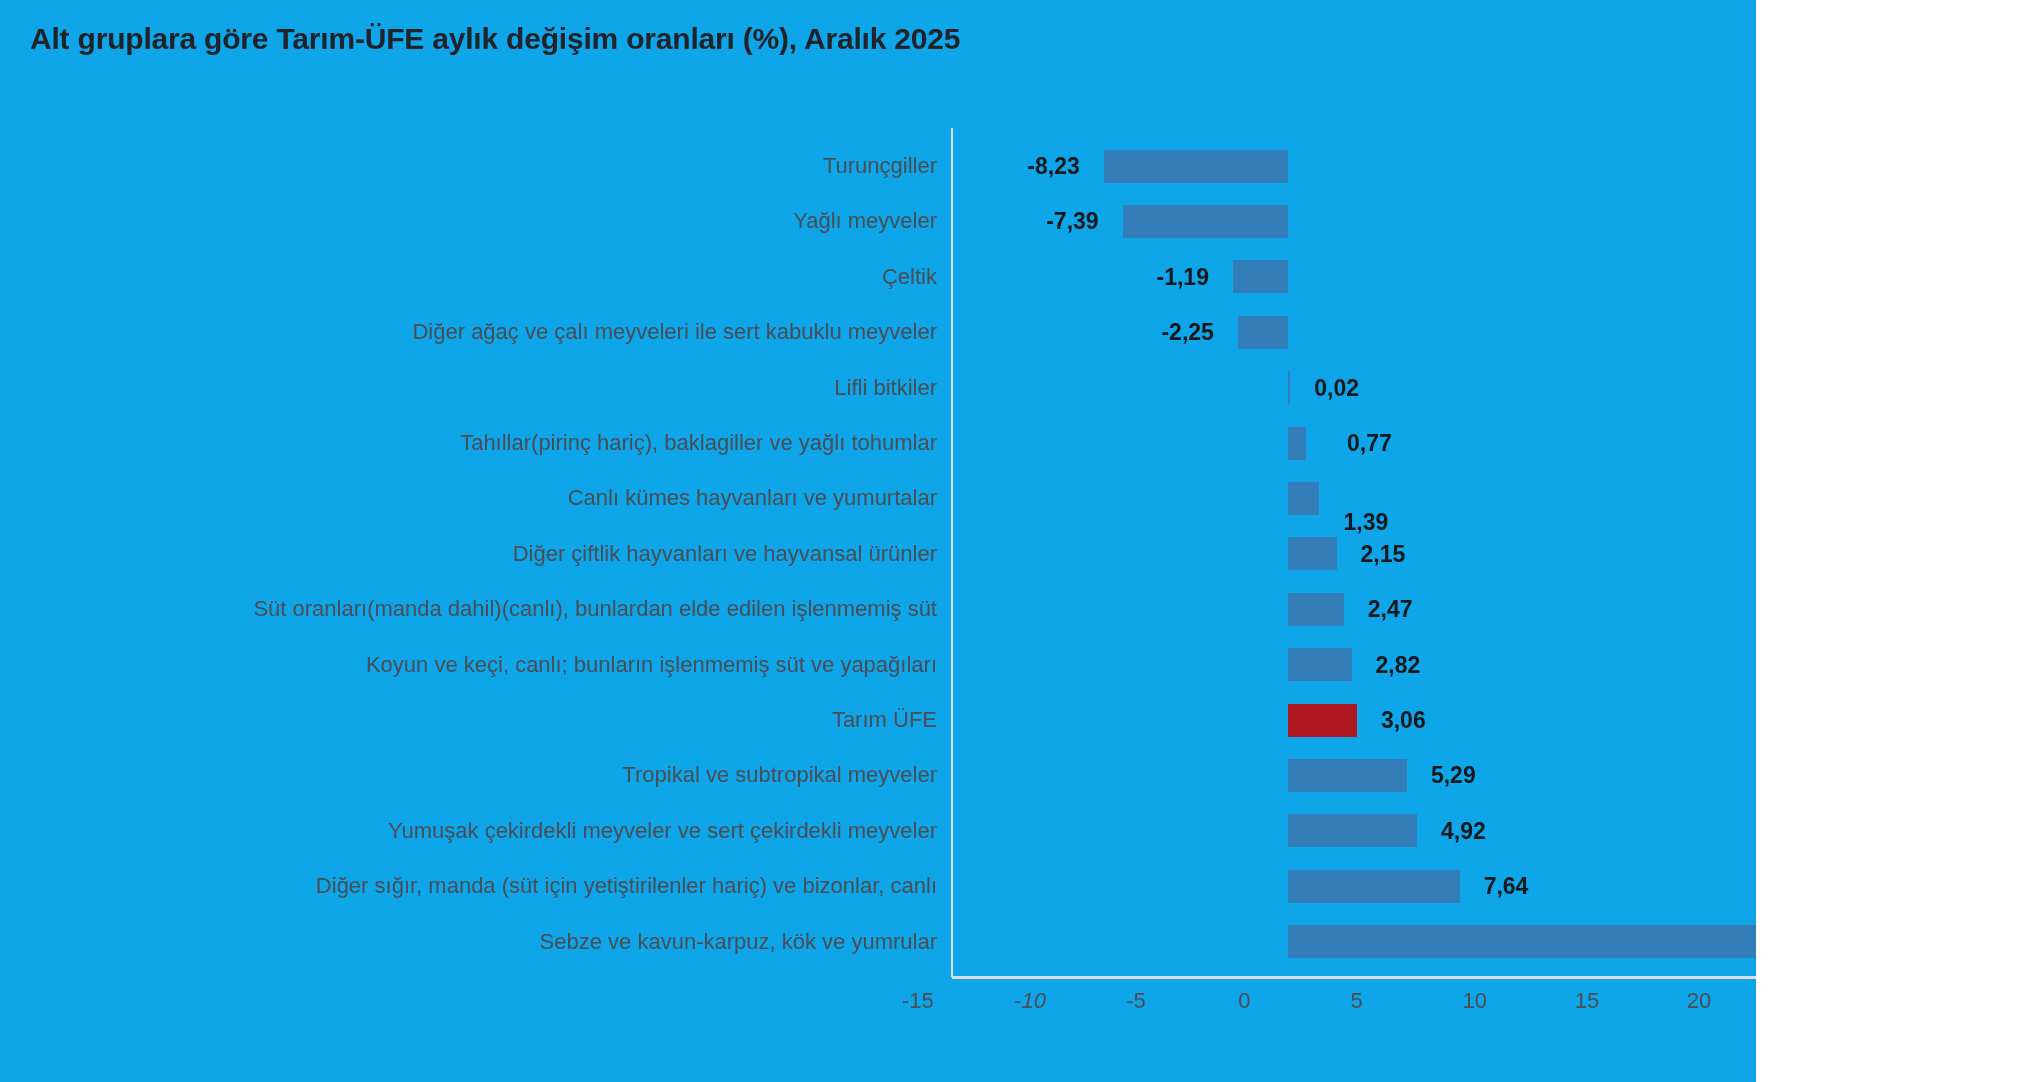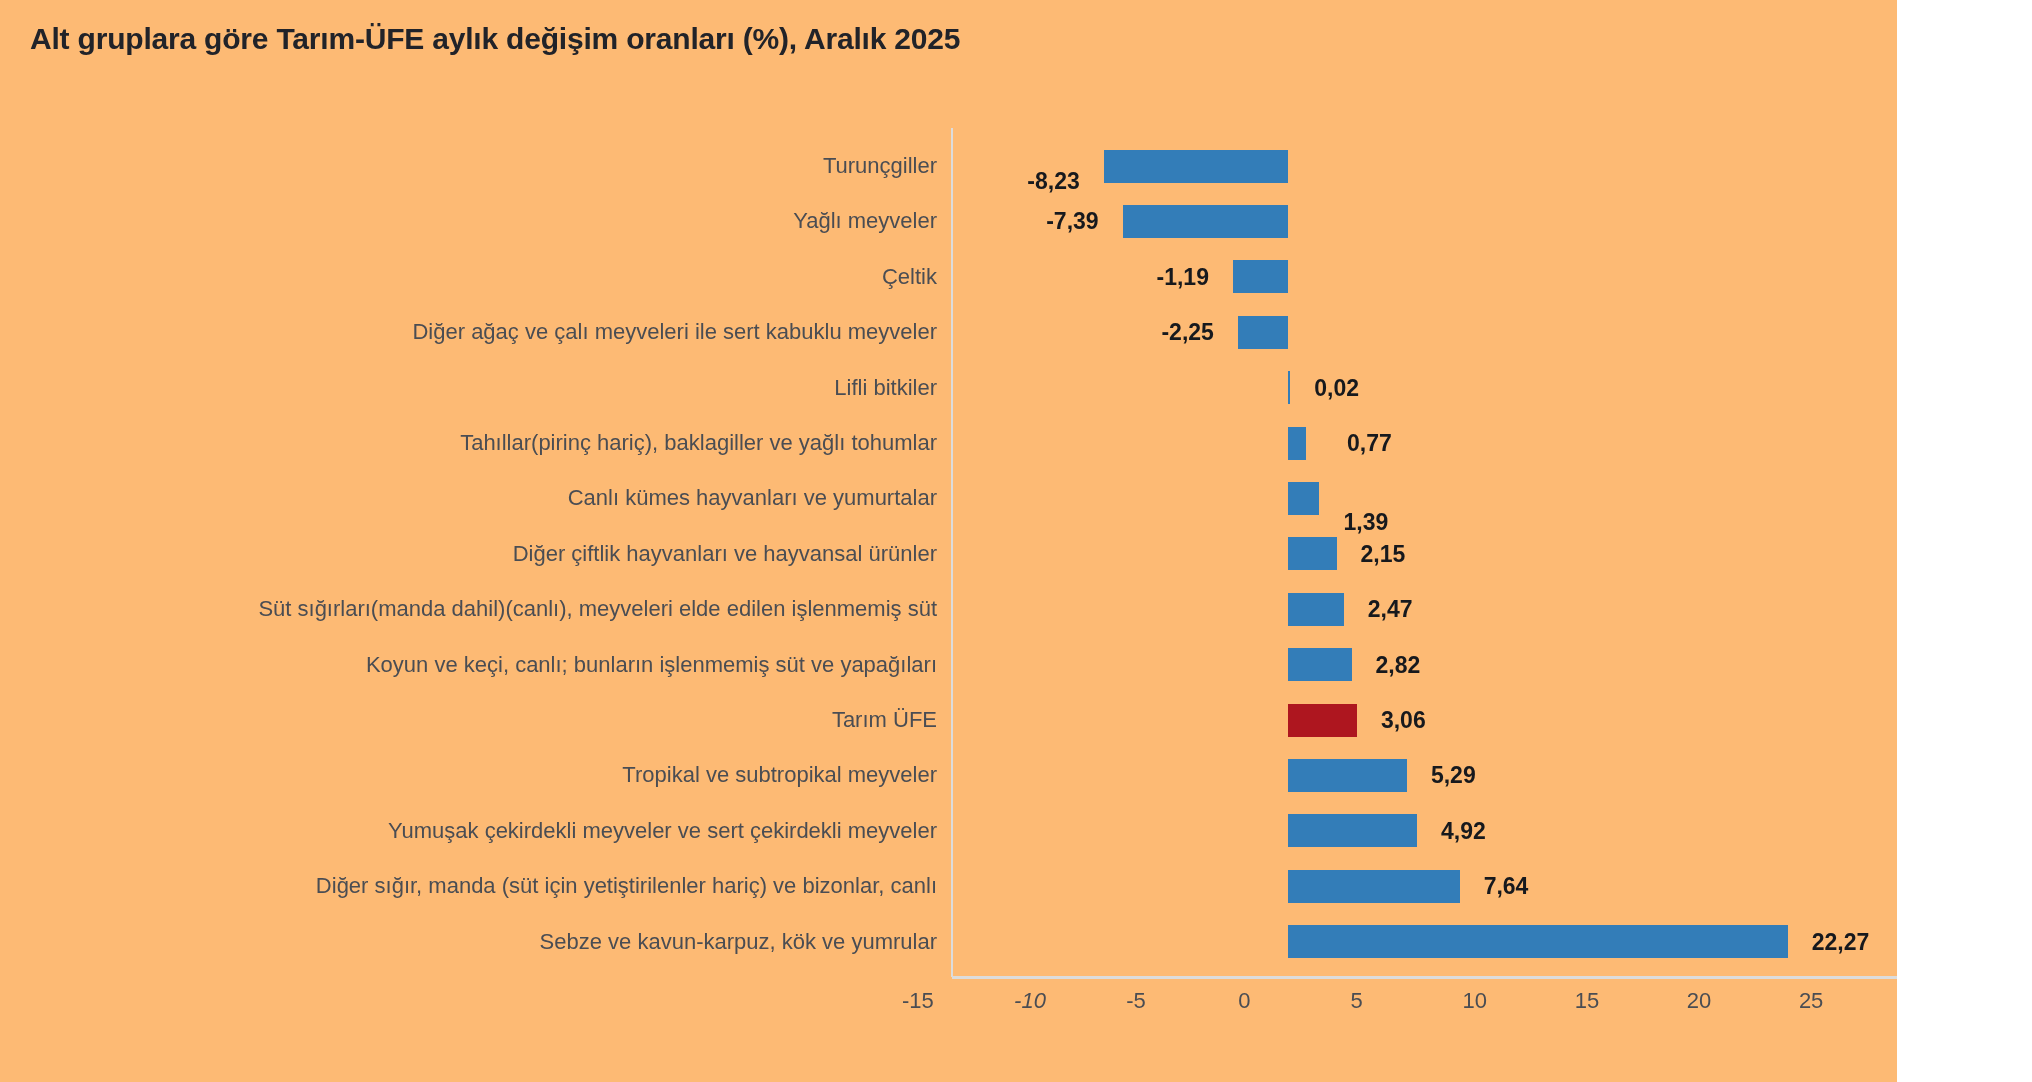--- a/index.html
+++ b/index.html
@@ -2,23 +2,23 @@
 <html><head>
 <meta charset="utf-8">
 <style>
   html, body {
     margin: 0;
     padding: 0;
     background: #ffffff;
   }
   #stage {
     position: relative;
-    width: 1897px;
+    width: 1756px;
     height: 1082px;
-    background: #fdba74;
+    background: #0ea5e9;
     overflow: hidden;
     font-family: "Liberation Sans", sans-serif;
   }
   .chart-title {
     position: absolute;
     left: 30px;
     top: 22px;
     margin: 0;
     font-size: 30px;
     font-weight: 700;
@@ -58,21 +58,21 @@
 </head>
 <body>
 
 <div id="stage">
   <h1 class="chart-title" style="color: rgb(33, 35, 41);">Alt gruplara göre Tarım-ÜFE aylık değişim oranları (%), Aralık 2025</h1>
   <div id="plot">
       <div class="axis-line" style="left: 951px; top: 128px; width: 2px; height: 849px; background: rgb(220, 220, 220);"></div>
       <div class="axis-line" style="left: 952px; top: 976px; width: 1033px; height: 3px; background: rgb(220, 220, 220);"></div>
       <div class="cat-label" style="left: 20px; width: 917px; top: 150px; color: rgb(74, 77, 83);">Turunçgiller</div>
       <div class="bar" style="left: 1103.8px; width: 184.535px; top: 149.5px; background: rgb(51, 125, 184);"></div>
-      <div class="val-label" style="top: 150px; color: rgb(23, 25, 29); width: 140px; text-align: right; left: 939.798px; margin-top: 15px;">-8,23</div>
+      <div class="val-label" style="top: 150px; color: rgb(23, 25, 29); width: 140px; text-align: right; left: 939.798px;">-8,23</div>
       <div class="cat-label" style="left: 20px; width: 917px; top: 205.4px; color: rgb(74, 77, 83);">Yağlı meyveler</div>
       <div class="bar" style="left: 1122.63px; width: 165.7px; top: 204.9px; background: rgb(51, 125, 184);"></div>
       <div class="val-label" style="top: 205.4px; color: rgb(23, 25, 29); width: 140px; text-align: right; left: 958.633px;">-7,39</div>
       <div class="cat-label" style="left: 20px; width: 917px; top: 260.8px; color: rgb(74, 77, 83);">Çeltik</div>
       <div class="bar" style="left: 1232.95px; width: 55.3829px; top: 260.3px; background: rgb(51, 125, 184);"></div>
       <div class="val-label" style="top: 260.8px; color: rgb(23, 25, 29); width: 140px; text-align: right; left: 1068.95px;">-1,19</div>
       <div class="cat-label" style="left: 20px; width: 917px; top: 316.2px; color: rgb(74, 77, 83);">Diğer ağaç ve çalı meyveleri ile sert kabuklu meyveler</div>
       <div class="bar" style="left: 1237.88px; width: 50.45px; top: 315.7px; background: rgb(51, 125, 184);"></div>
       <div class="val-label" style="top: 316.2px; color: rgb(23, 25, 29); width: 140px; text-align: right; left: 1073.88px;">-2,25</div>
       <div class="cat-label" style="left: 20px; width: 917px; top: 371.6px; color: rgb(74, 77, 83);">Lifli bitkiler</div>
@@ -80,21 +80,21 @@
       <div class="val-label" style="top: 371.6px; color: rgb(23, 25, 29); left: 1314.33px;">0,02</div>
       <div class="cat-label" style="left: 20px; width: 917px; top: 427px; color: rgb(74, 77, 83);">Tahıllar(pirinç hariç), baklagiller ve yağlı tohumlar</div>
       <div class="bar" style="left: 1288.33px; width: 17.2651px; top: 426.5px; background: rgb(51, 125, 184);"></div>
       <div class="val-label" style="top: 427px; color: rgb(23, 25, 29); left: 1347px;">0,77</div>
       <div class="cat-label" style="left: 20px; width: 917px; top: 482.4px; color: rgb(74, 77, 83);">Canlı kümes hayvanları ve yumurtalar</div>
       <div class="bar" style="left: 1288.33px; width: 31.1669px; top: 481.9px; background: rgb(51, 125, 184);"></div>
       <div class="val-label" style="top: 506px; color: rgb(23, 25, 29); left: 1343.5px;">1,39</div>
       <div class="cat-label" style="left: 20px; width: 917px; top: 537.8px; color: rgb(74, 77, 83);">Diğer çiftlik hayvanları ve hayvansal ürünler</div>
       <div class="bar" style="left: 1288.33px; width: 48.2078px; top: 537.3px; background: rgb(51, 125, 184);"></div>
       <div class="val-label" style="top: 537.8px; color: rgb(23, 25, 29); left: 1360.54px;">2,15</div>
-      <div class="cat-label" style="left: 20px; width: 917px; top: 593.2px; color: rgb(74, 77, 83);">Süt sığırları(manda dahil)(canlı), meyveleri elde edilen işlenmemiş süt</div>
+      <div class="cat-label" style="left: 20px; width: 917px; top: 593.2px; color: rgb(74, 77, 83);">Süt oranları(manda dahil)(canlı), bunlardan elde edilen işlenmemiş süt</div>
       <div class="bar" style="left: 1288.33px; width: 55.3829px; top: 592.7px; background: rgb(51, 125, 184);"></div>
       <div class="val-label" style="top: 593.2px; color: rgb(23, 25, 29); left: 1367.72px;">2,47</div>
       <div class="cat-label" style="left: 20px; width: 917px; top: 648.6px; color: rgb(74, 77, 83);">Koyun ve keçi, canlı; bunların işlenmemiş süt ve yapağıları</div>
       <div class="bar" style="left: 1288.33px; width: 63.2307px; top: 648.1px; background: rgb(51, 125, 184);"></div>
       <div class="val-label" style="top: 648.6px; color: rgb(23, 25, 29); left: 1375.56px;">2,82</div>
       <div class="cat-label" style="left: 20px; width: 917px; top: 704px; color: rgb(74, 77, 83);">Tarım ÜFE</div>
       <div class="bar" style="left: 1288.33px; width: 68.612px; top: 703.5px; background: rgb(174, 22, 31);"></div>
       <div class="val-label" style="top: 704px; color: rgb(23, 25, 29); left: 1380.95px;">3,06</div>
       <div class="cat-label" style="left: 20px; width: 917px; top: 759.4px; color: rgb(74, 77, 83);">Tropikal ve subtropikal meyveler</div>
       <div class="bar" style="left: 1288.33px; width: 118.614px; top: 758.9px; background: rgb(51, 125, 184);"></div>

